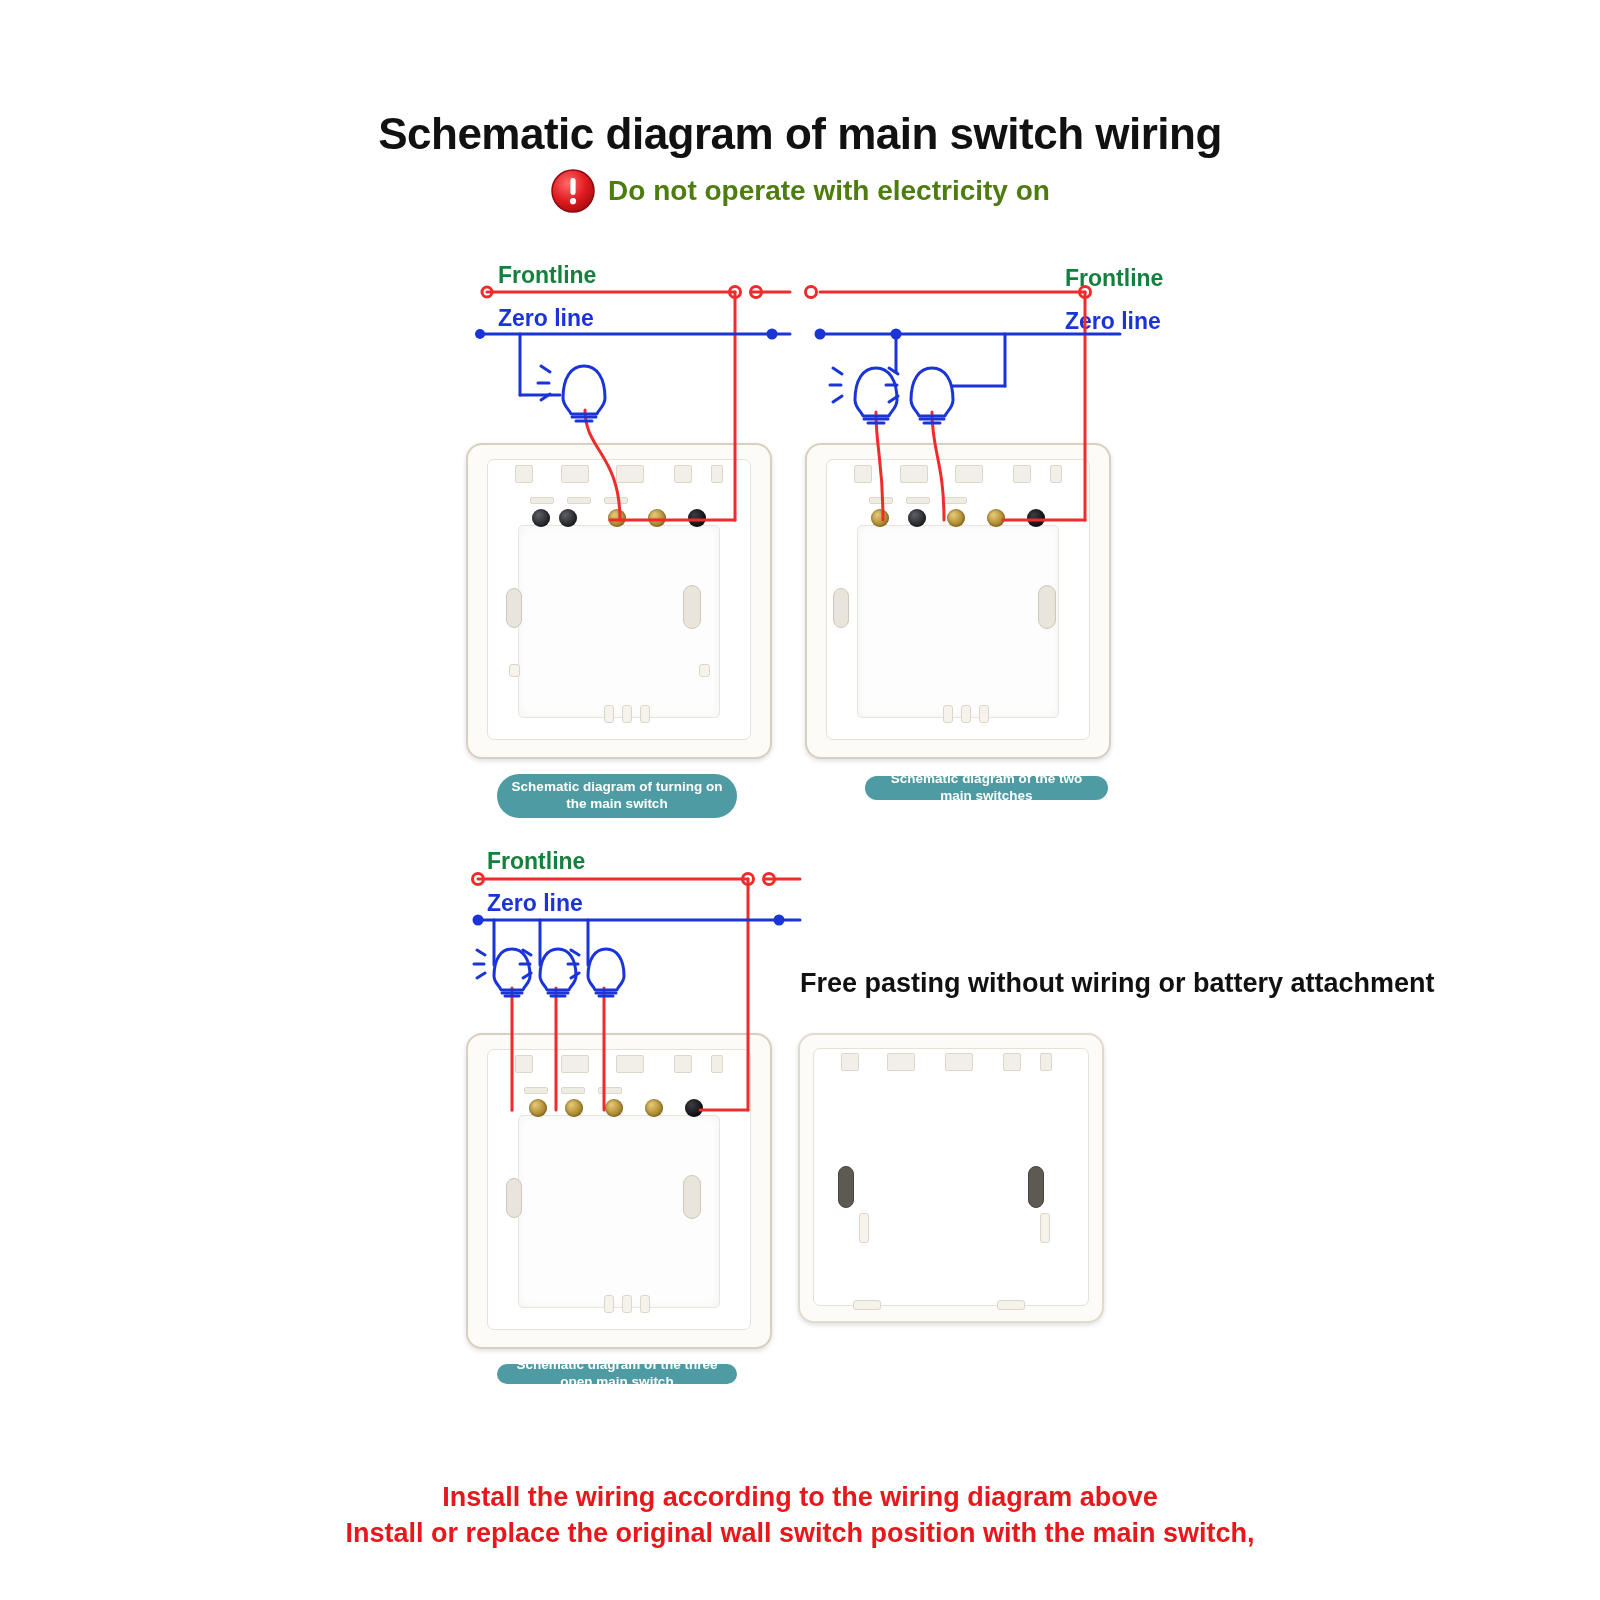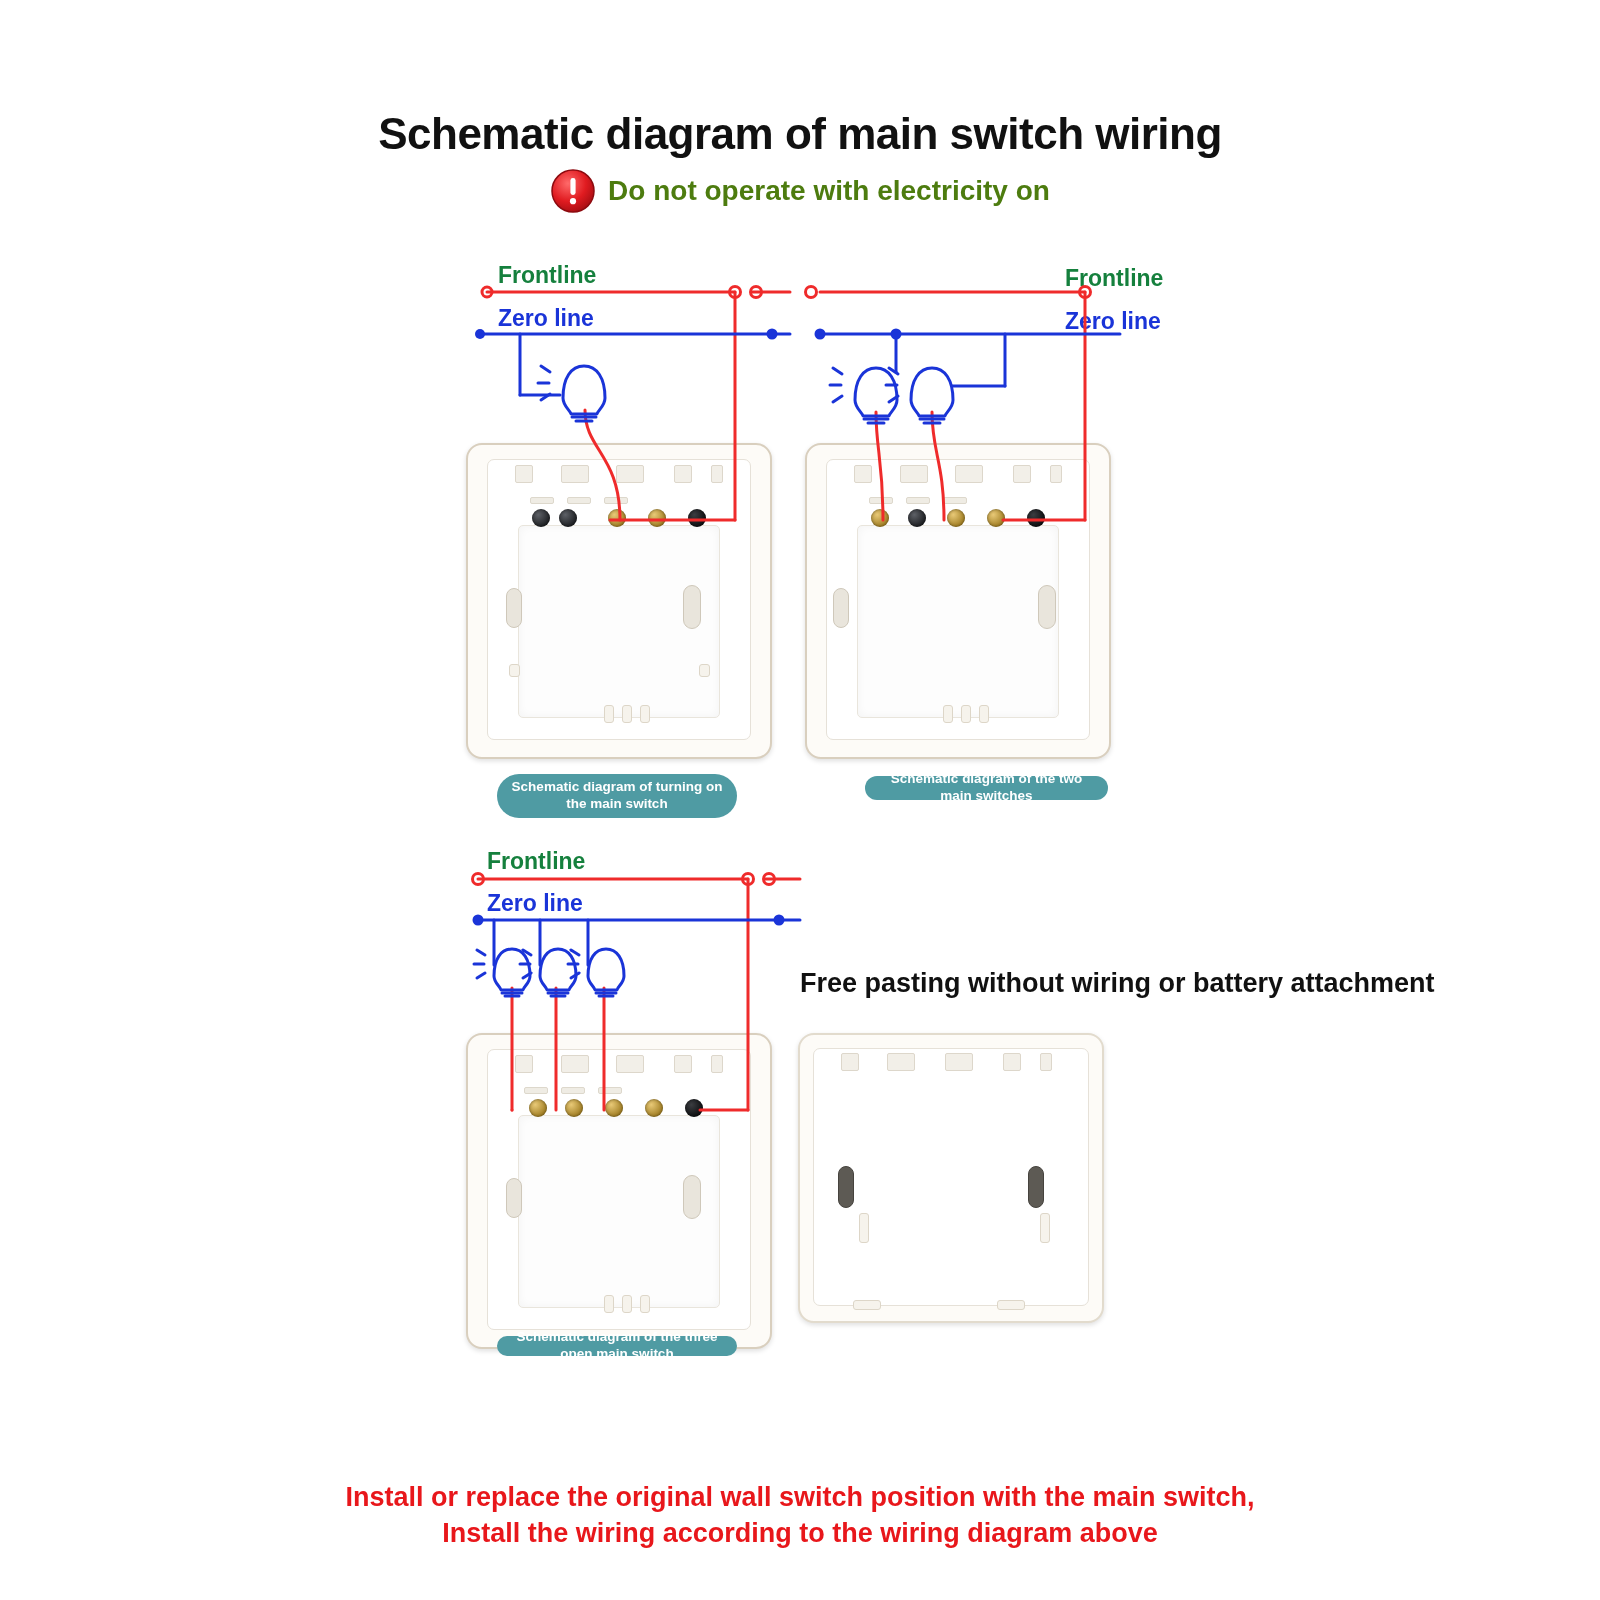--- a/index.html
+++ b/index.html
@@ -283,21 +283,21 @@
     <div class="screwtab" style="left:57%; top:83%; width:8px; height:16px;"></div>
     <div class="termlabel" style="left:19%; top:17%;"></div>
     <div class="termlabel" style="left:31%; top:17%;"></div>
     <div class="termlabel" style="left:43%; top:17%;"></div>
     <div class="term gold" style="left:20.5%; top:21%;"></div>
     <div class="term gold" style="left:32.5%; top:21%;"></div>
     <div class="term gold" style="left:45.5%; top:21%;"></div>
     <div class="term gold" style="left:58.5%; top:21%;"></div>
     <div class="term black" style="left:71.5%; top:21%;"></div>
   </div>
-  <div class="caption" style="left:497px; top:1336px; width:240px; height:20px;">Schematic diagram of the three open main switch</div>
+  <div class="caption" style="left:497px; top:1364px; width:240px; height:20px;">Schematic diagram of the three open main switch</div>
 
   <div class="free-paste">Free pasting without wiring or battery attachment</div>
   <div class="device" style="left:798px; top:1033px; width:306px; height:290px;">
     <div class="dev-frame" style="border-color:#e2dbcd;"></div>
     <div class="dev-inner" style="left:5%; top:5%; right:5%; bottom:6%;"></div>
     <div class="notch" style="left:14%; top:7%; width:16px; height:16px;"></div>
     <div class="notch" style="left:29%; top:7%; width:26px; height:16px;"></div>
     <div class="notch" style="left:48%; top:7%; width:26px; height:16px;"></div>
     <div class="notch" style="left:67%; top:7%; width:16px; height:16px;"></div>
     <div class="notch" style="left:79%; top:7%; width:10px; height:16px;"></div>
@@ -426,17 +426,17 @@
         <line x1="596" y1="993" x2="616" y2="993"></line>
         <line x1="599" y1="996" x2="613" y2="996"></line>
         <line x1="571" y1="950" x2="579" y2="955"></line>
         <line x1="568" y1="964" x2="578" y2="964"></line>
         <line x1="571" y1="978" x2="579" y2="973"></line>
       </g>
     </g>
   </svg>
 
   <div class="bottom-note">
+    <div>Install the wiring according to the wiring diagram above</div>
     <div>Install or replace the original wall switch position with the main switch,</div>
-    <div>Install the wiring according to the wiring diagram above</div>
   </div>
 
 </div>
 
 </body></html>

